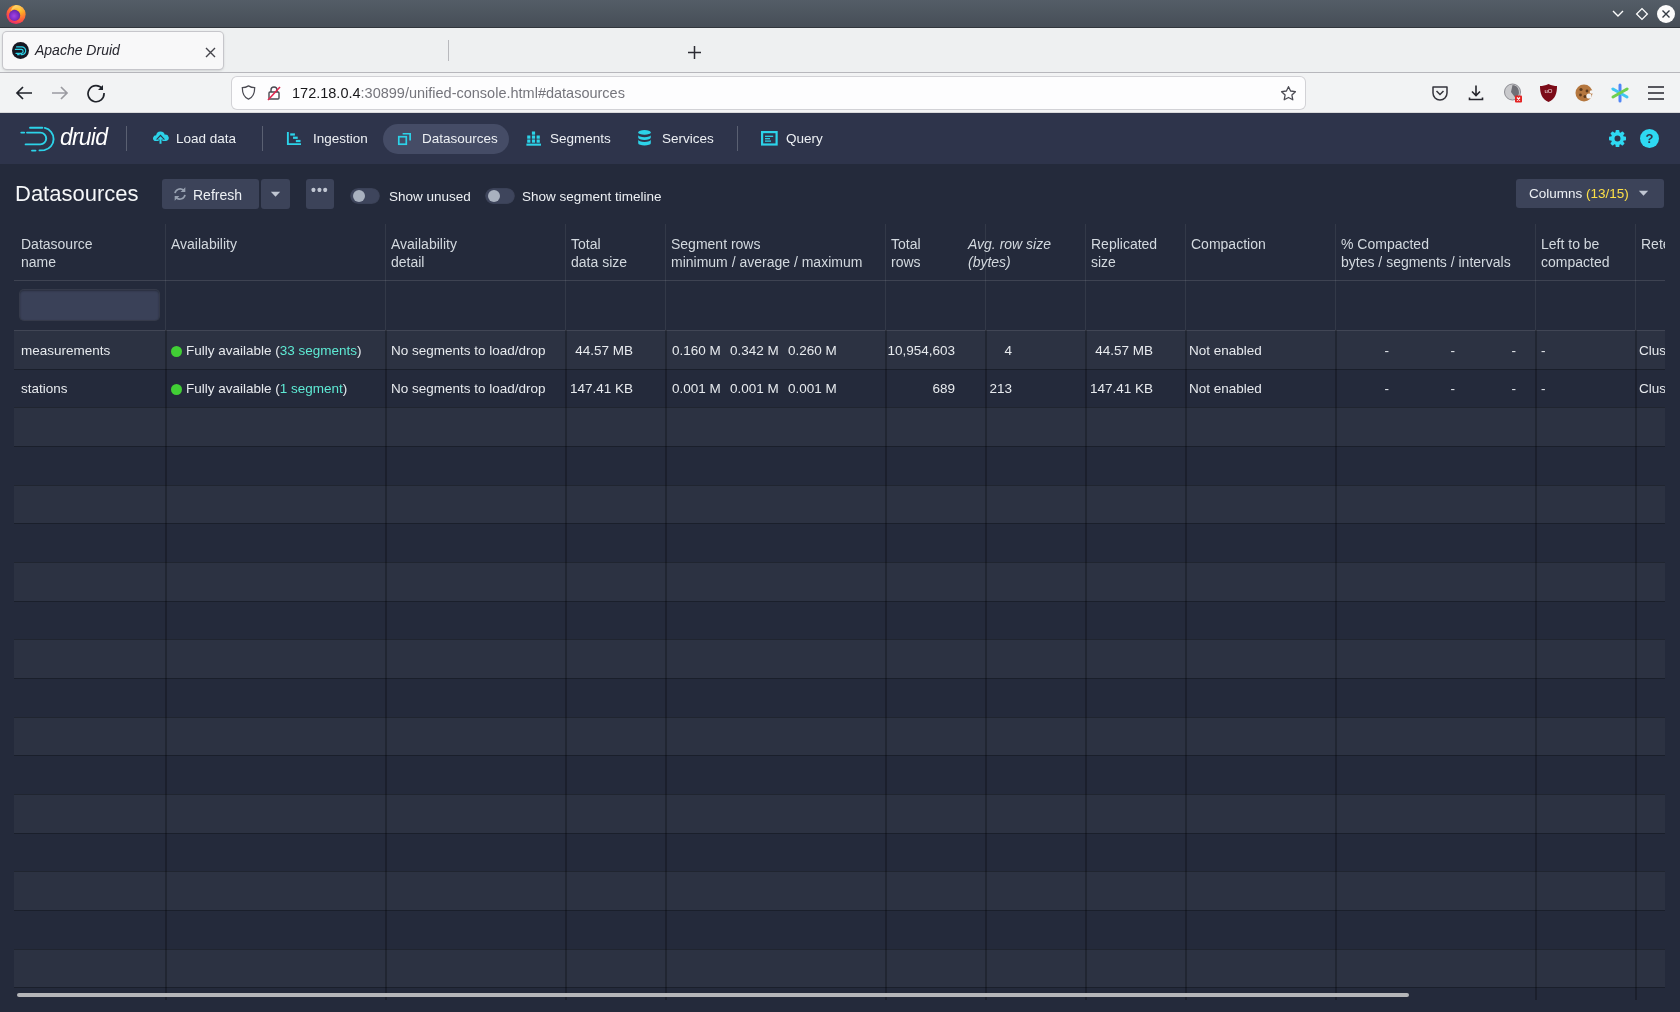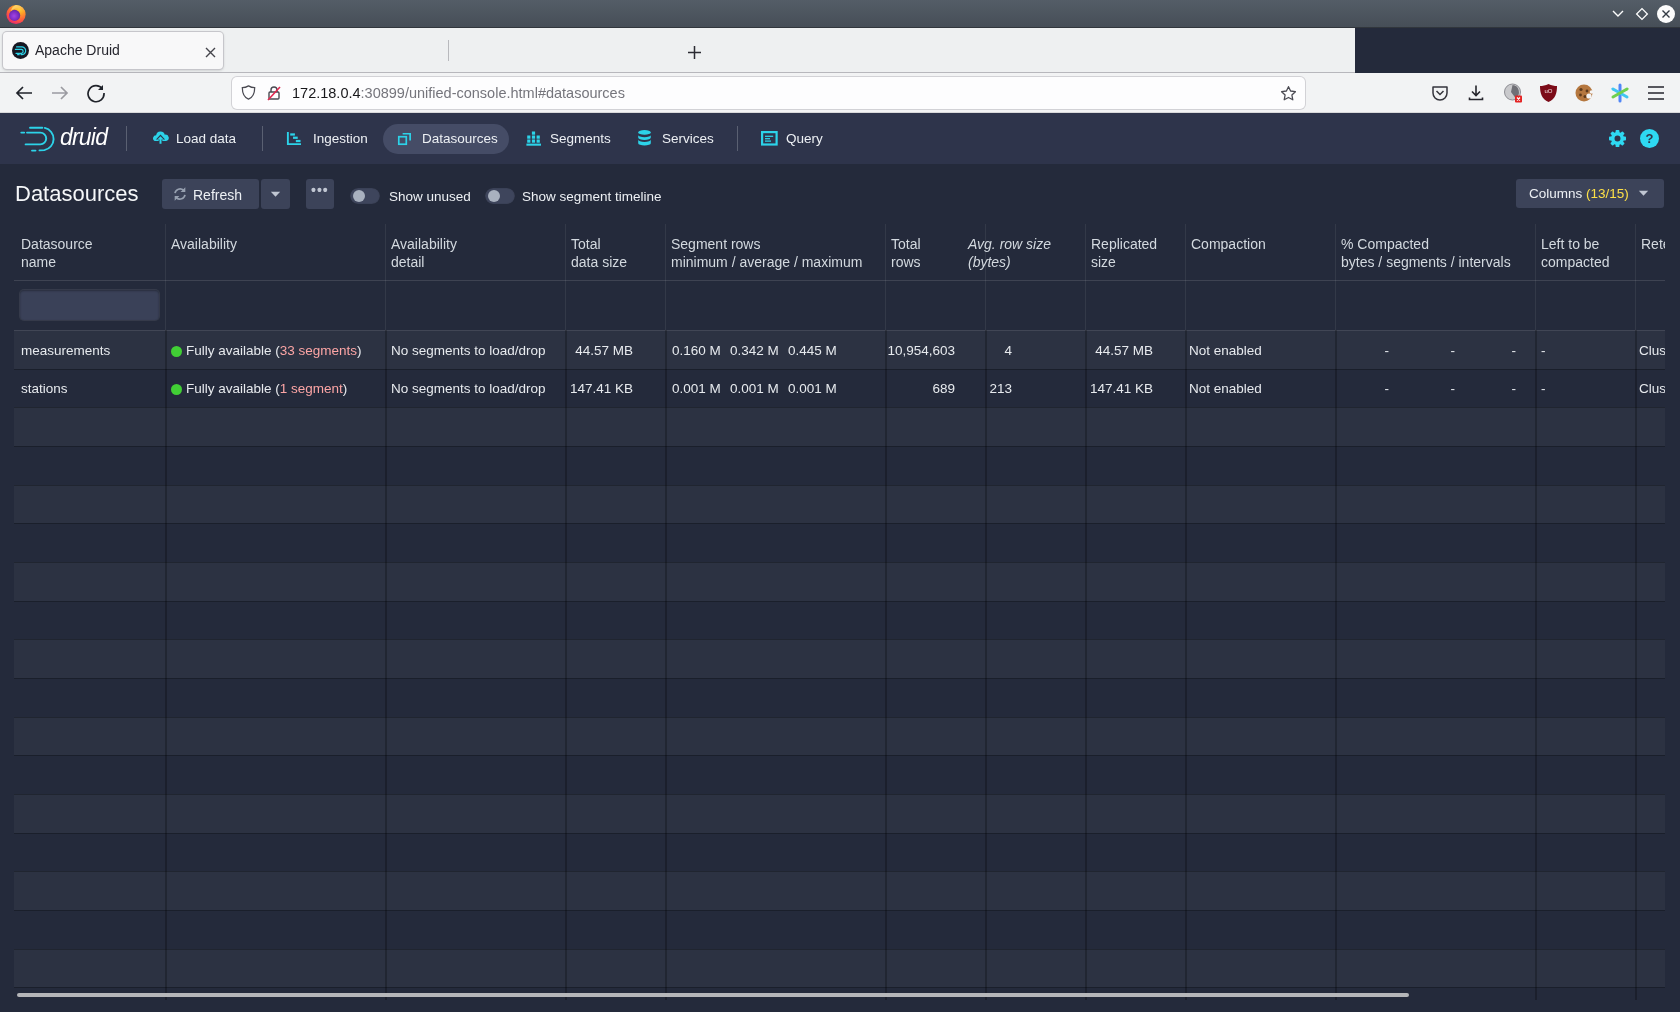--- a/index.html
+++ b/index.html
@@ -4,41 +4,41 @@
 <style>
   * { margin:0; padding:0; box-sizing:border-box; }
   html,body { width:1680px; height:1012px; overflow:hidden; }
   body { font-family:"Liberation Sans", sans-serif; }
   .abs { position:absolute; }
   #root { position:relative; width:1680px; height:1012px; background:#242a3b; overflow:hidden; transform:translateZ(0); }
   
   #titlebar { left:0; top:0; width:1680px; height:28px;
     background:linear-gradient(#545d67,#464e57);border-bottom:1px solid #31363c; }
   #titlebar .title { width:100%; text-align:center; top:5px; color:#fcfcfc; font-size:15px; }
-  #tabbar { left:0; top:28px; width:1355px; height:45px; background:#eef0f1; border-bottom:1px solid #b7b7bc; }
+  #tabbar { left:0; top:28px; width:1680px; height:45px; background:#eef0f1; border-bottom:1px solid #b7b7bc;font-style:italic; }
   .tab { top:4px; height:37px; border-radius:4px; }
   .tab.active { background:#f8f8f9; box-shadow:0 0 0 1px #c6c6cb, 0 1px 3px rgba(0,0,0,0.25); }
   .tab .tlabel { top:10px; font-size:14px; color:#26262e; white-space:nowrap; }
   .tabsep { top:12px; width:1px; height:21px; background:#b8b9bd; }
   #toolbar { left:0; top:73px; width:1680px; height:40px; background:#f2f3f4; border-bottom:1px solid #d8d8da; }
   #urlbar { left:232px; top:4px; width:1073px; height:32px; background:#fdfdfe; border-radius:5px; box-shadow:0 0 0 1px #d2d2d6; }
   
   #navbar { left:0; top:113px; width:1680px; height:51px; background:#2e344b; }
   .navtext { color:#edf0f4; font-size:13.5px; top:0; height:51px; line-height:51px; white-space:nowrap; }
   .navsep { top:13px; width:1px; height:25px; background:#5a6072; }
   .btn { background:#3c4359; border-radius:3px; color:#edf0f4; font-size:14px; }
   .toggle { width:30px; height:16px; border-radius:9px; background:#3e455c; box-shadow:inset 0 0 1px rgba(0,0,0,0.5); }
   .toggle .knob { width:12px; height:12px; border-radius:50%; background:#a9b1bf; top:2px; left:3px; }
   
   .hline { background:rgba(255,255,255,0.12); height:1px; }
   .vline { background:rgba(0,0,0,0.24); width:1.5px; }
   .vlineh { background:rgba(255,255,255,0.07); width:1px; }
   .hdrcell { color:#d3d9df; font-size:14px; line-height:17.5px; white-space:nowrap; }
   .cell { color:#e7eaee; font-size:13.5px; white-space:nowrap; }
-  .link { color:#fca5a5; }
+  .link { color:#5eead4; }
 </style>
 </head>
 <body>
 <div id="root">
 
   <div id="titlebar" class="abs">
 
     <svg class="abs" style="left:5px;top:3px" width="22" height="22" viewBox="0 0 22 22">
       <defs>
         <radialGradient id="ffo" cx="68%" cy="15%" r="90%">
@@ -342,21 +342,21 @@
       <div class="abs" style="left:157px;top:121.5px;width:11px;height:11px;border-radius:50%;background:#41cf35;"></div>
       <div class="abs" style="left:157px;top:160.16px;width:11px;height:11px;border-radius:50%;background:#41cf35;"></div>
       <div class="cell abs" style="left:172px;top:118.5px;">Fully available (<span class="link">33 segments</span>)</div>
       <div class="cell abs" style="left:172px;top:157.16px;">Fully available (<span class="link">1 segment</span>)</div>
       <div class="cell abs" style="left:377px;top:118.5px;">No segments to load/drop</div>
       <div class="cell abs" style="left:377px;top:157.16px;">No segments to load/drop</div>
       <div class="cell abs" style="left:551px;top:118.5px;width:68px;text-align:right;">44.57 MB</div>
       <div class="cell abs" style="left:551px;top:157.16px;width:68px;text-align:right;">147.41 KB</div>
       <div class="cell abs" style="left:658px;top:118.5px;">0.160 M</div>
       <div class="cell abs" style="left:716px;top:118.5px;">0.342 M</div>
-      <div class="cell abs" style="left:774px;top:118.5px;">0.445 M</div>
+      <div class="cell abs" style="left:774px;top:118.5px;">0.260 M</div>
       <div class="cell abs" style="left:658px;top:157.16px;">0.001 M</div>
       <div class="cell abs" style="left:716px;top:157.16px;">0.001 M</div>
       <div class="cell abs" style="left:774px;top:157.16px;">0.001 M</div>
       <div class="cell abs" style="left:871px;top:118.5px;width:70px;text-align:right;">10,954,603</div>
       <div class="cell abs" style="left:871px;top:157.16px;width:70px;text-align:right;">689</div>
       <div class="cell abs" style="left:971px;top:118.5px;width:27px;text-align:right;">4</div>
       <div class="cell abs" style="left:971px;top:157.16px;width:27px;text-align:right;">213</div>
       <div class="cell abs" style="left:1064px;top:118.5px;width:75px;text-align:right;">44.57 MB</div>
       <div class="cell abs" style="left:1064px;top:157.16px;width:75px;text-align:right;">147.41 KB</div>
       <div class="cell abs" style="left:1175px;top:118.5px;">Not enabled</div>

